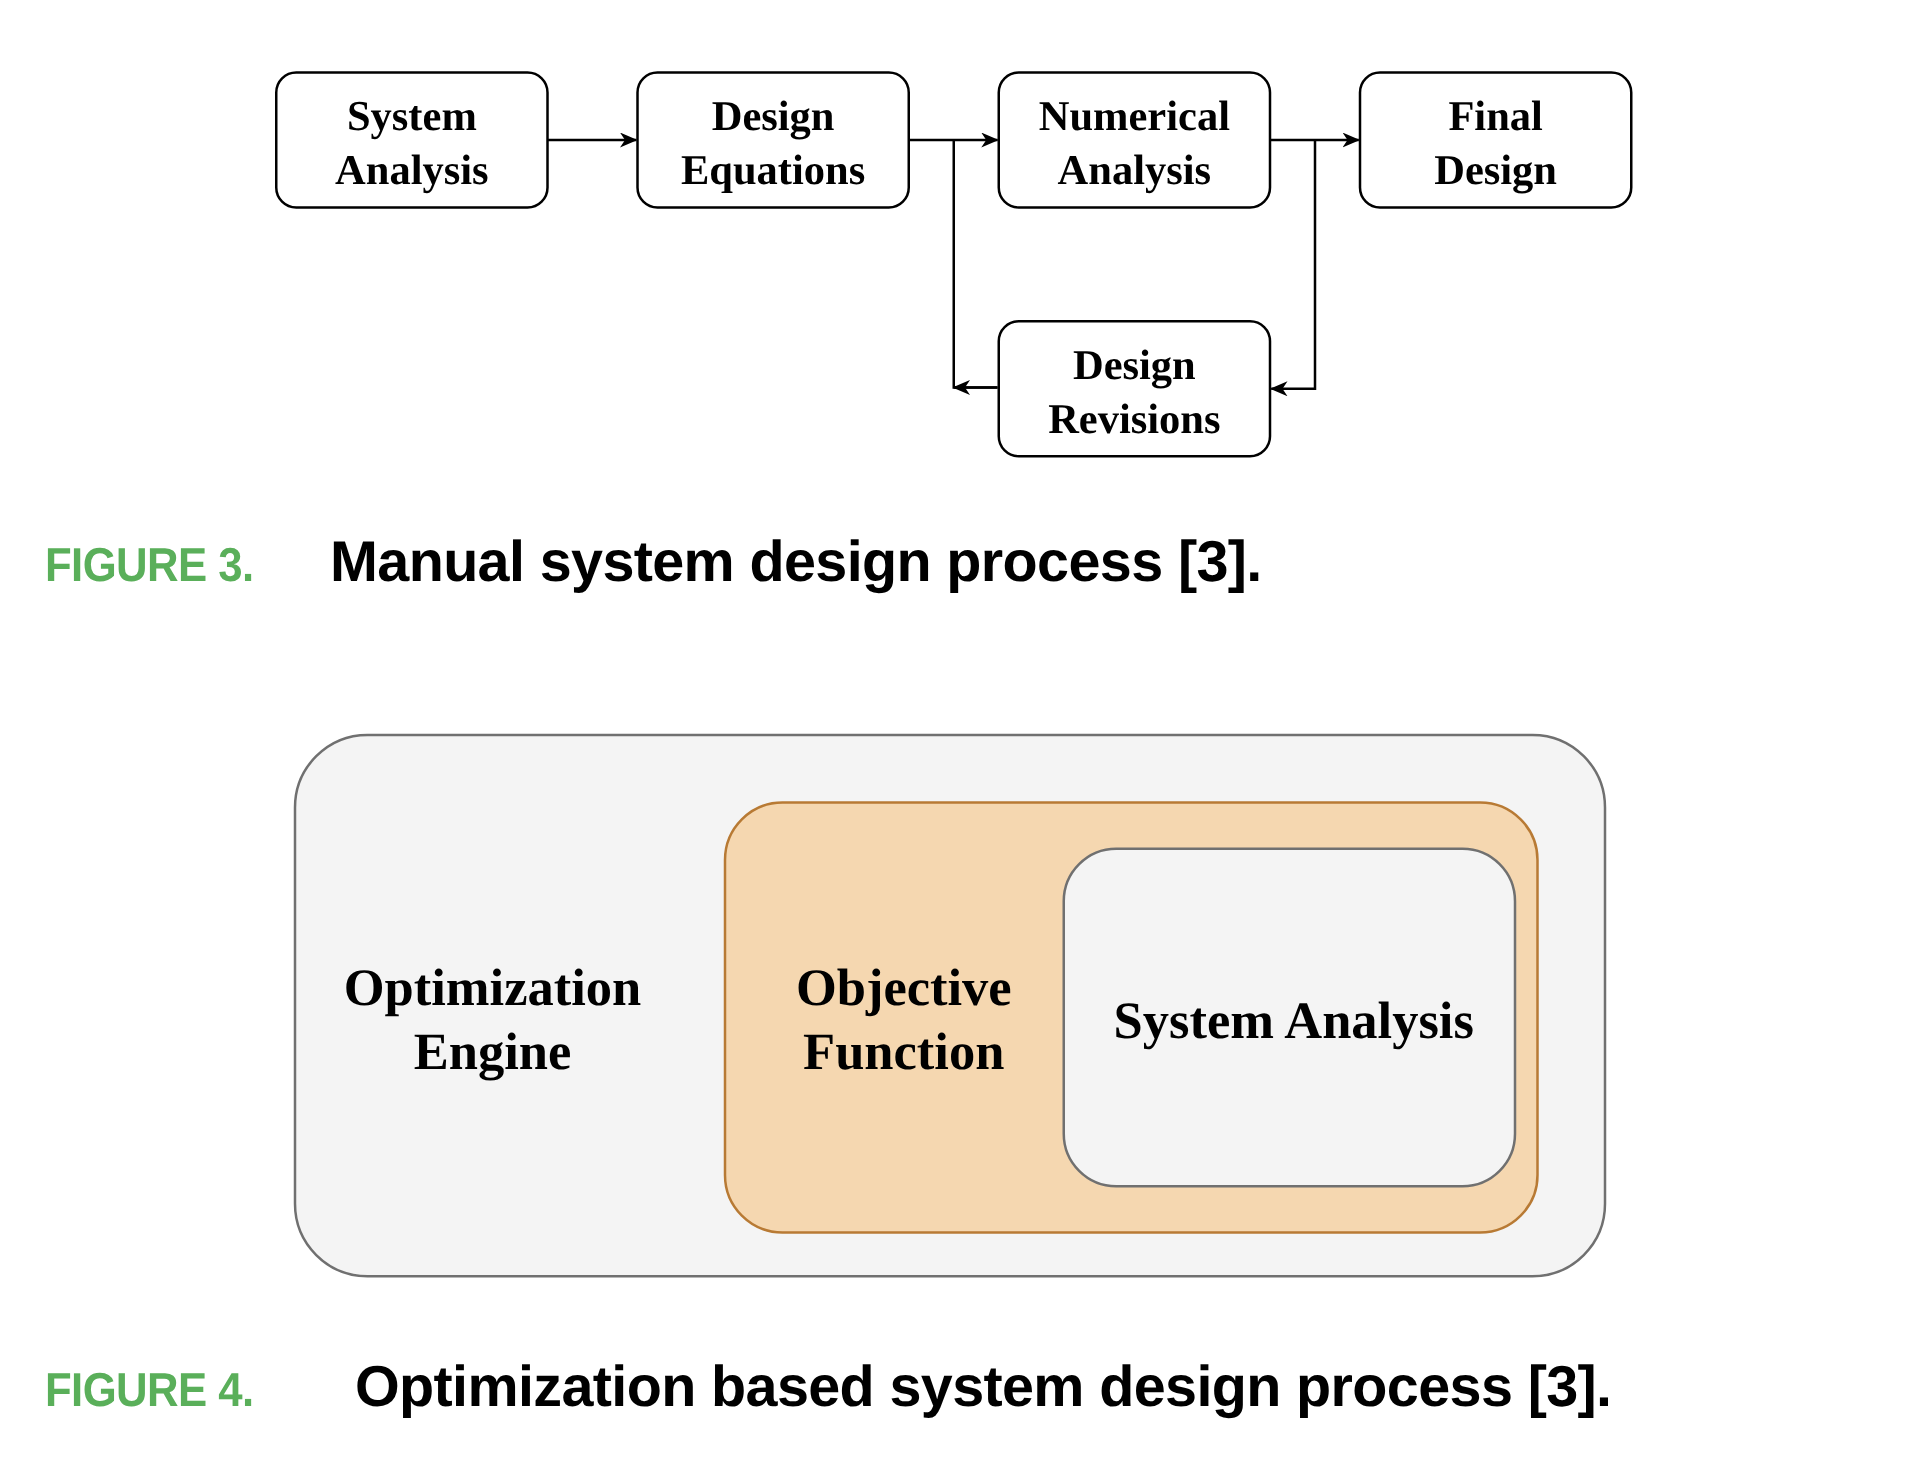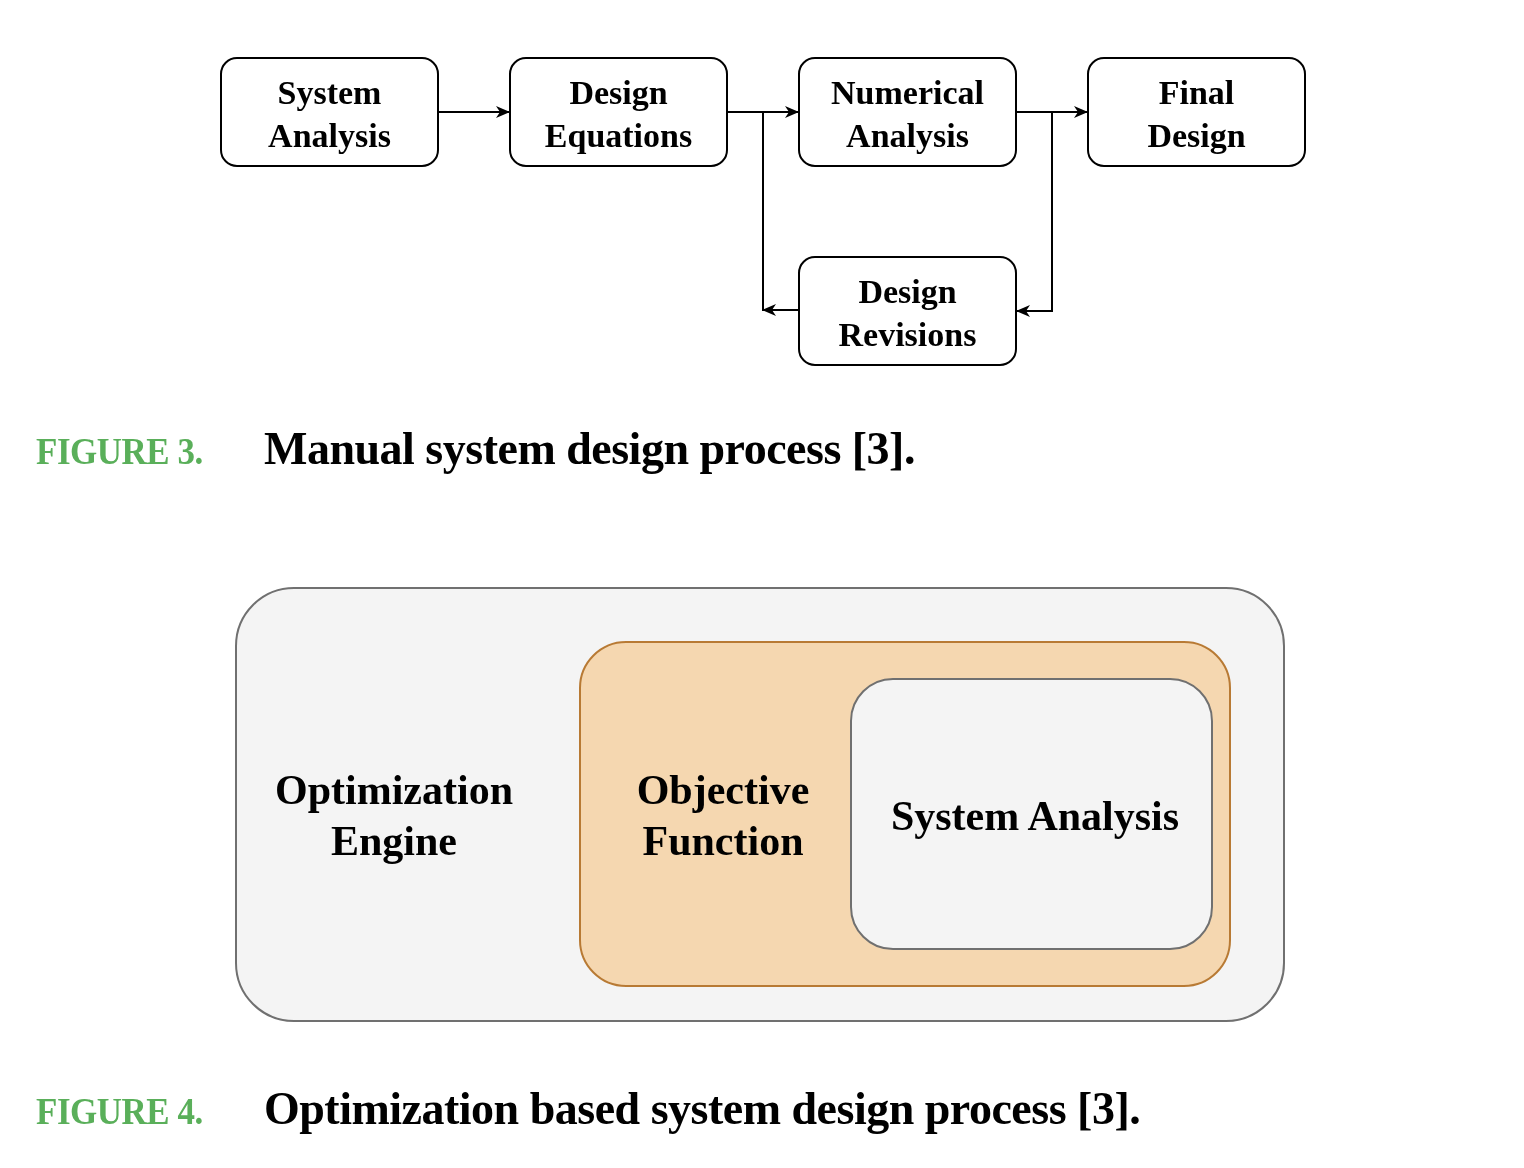--- a/index.html
+++ b/index.html
@@ -26,21 +26,21 @@
     }
     .big-text {
       font-family: "Liberation Serif", "DejaVu Serif", serif;
       font-weight: bold;
       font-size: 42px;
       fill: #000;
     }
     .caption {
       position: absolute;
       left: 36px;
-      font-family: Liberation Serif, serif;
+      font-family: Liberation Sans, sans-serif;
       font-weight: bold;
       white-space: nowrap;
       letter-spacing: -0.5px;
     }
     .caption .fig-label {
       color: #5aaf5a;
       font-size: 38px;
       display: inline-block;
       transform: scaleX(0.92);
       transform-origin: left center;
@@ -115,14 +115,14 @@
       <text class="big-text" x="1035" y="830" text-anchor="middle">System Analysis</text>
     </g>
   </g>
 </svg>
 
 <div id="cap3" class="caption">
   <span class="fig-label" style="color: rgb(90, 175, 90);">FIGURE 3.</span><span class="fig-title" style="color: rgb(0, 0, 0);">Manual system design process [3].</span>
 </div>
 
 <div id="cap4" class="caption">
-  <span class="fig-label" style="color: rgb(90, 175, 90);">FIGURE 4.</span><span class="fig-title" style="color: rgb(0, 0, 0);">Optimization based system design process [3].</span>
+  <span class="fig-label" style="color: rgb(90, 175, 90);">FIGURE 4.</span><span class="fig-title" style="color: rgb(0, 0, 0); margin-left: 20px;">Optimization based system design process [3].</span>
 </div>
 
 </body></html>

